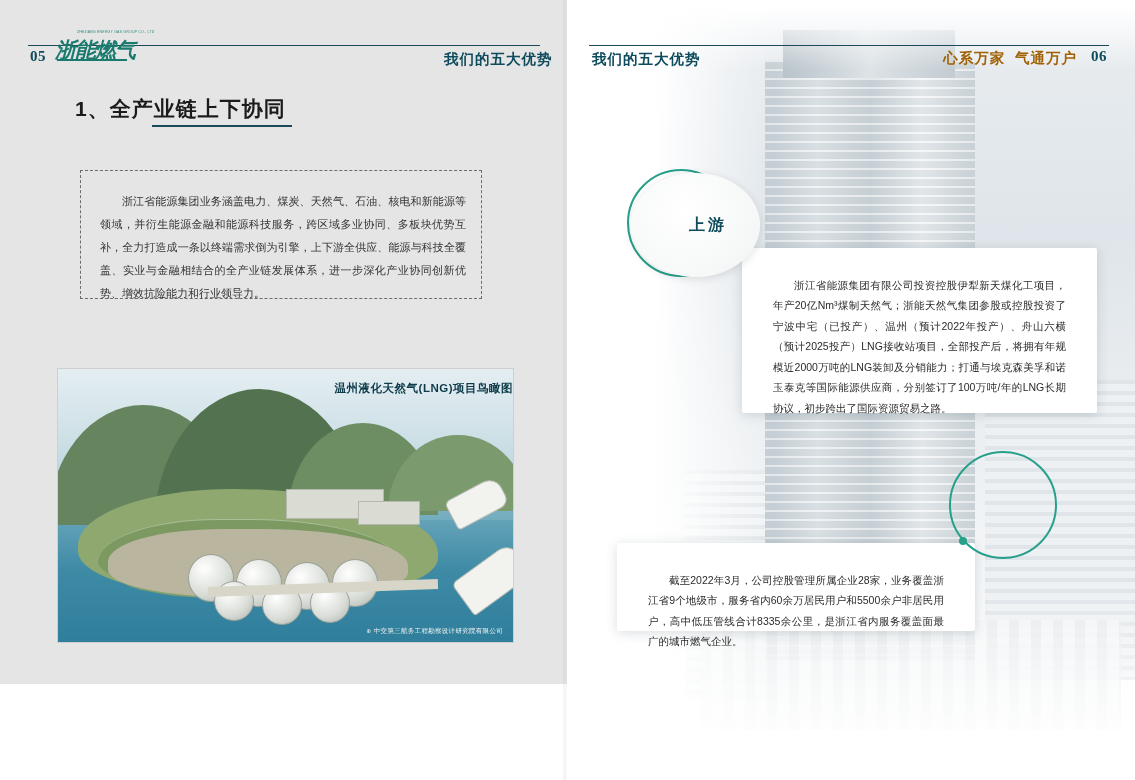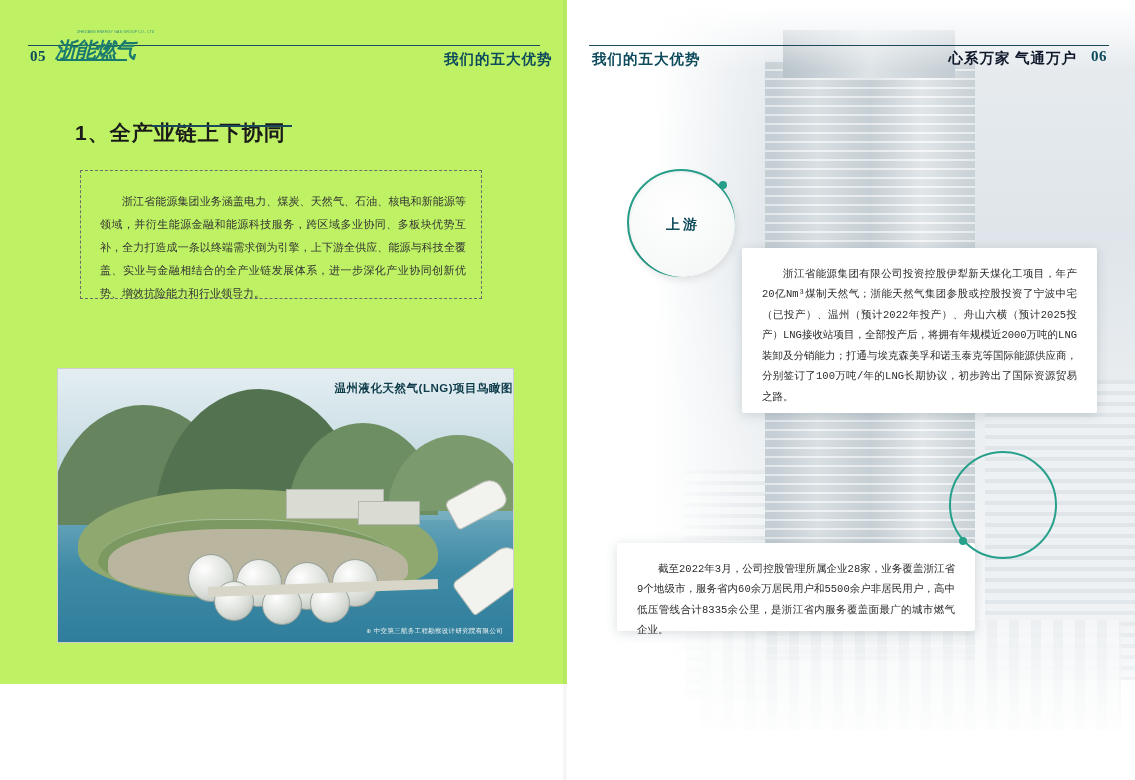--- a/index.html
+++ b/index.html
@@ -20,21 +20,21 @@
     top: 0; left: 0;
     width: 1135px;
     height: 780px;
     background: #fff;
   }
   
   .left-page {
     position: absolute;
     left: 0; top: 0;
     width: 567px; height: 684px;
-    background: #bef264;
+    background: #e5e5e5;
   }
   .right-page {
     position: absolute;
     left: 567px; top: 0;
     width: 568px; height: 780px;
     background: #ffffff;
     overflow: hidden;
   }
   
   .hdr-rule {
@@ -62,24 +62,24 @@
     font-weight: bold;
     font-size: 14.5px;
     color: #0e4b5c;
     letter-spacing: 1px;
   }
   .hdr-title-left  { left: 444px; top: 50px; }
   .hdr-title-right { left: 25px;  top: 50px; }
   .hdr-slogan {
     position: absolute;
     right: 58px; top: 49px;
-    font-family: Liberation Serif, serif;
+    font-family: Liberation Mono, monospace;
     font-weight: bold;
     font-size: 14.5px;
-    color: #0f172a;
+    color: #a16207;
     letter-spacing: 1px;
     text-align: right;
   }
   
   .logo {
     position: absolute;
     left: 55px; top: 32px;
     width: 80px; height: 30px;
   }
   .logo-cn {
@@ -108,21 +108,20 @@
   }
 
   
   .section-title {
     position: absolute;
     left: 75px; top: 95px;
     font-size: 21px;
     font-weight: bold;
     color: #1b1b1b;
     letter-spacing: 1px;
-    margin-top: 24px;
   }
   .section-title-underline {
     position: absolute;
     left: 152px; top: 125px;
     width: 140px; height: 2px;
     background: #1b4a5a;
   }
 
   
   .intro-box {
@@ -286,25 +285,26 @@
   
   .badge {
     position: absolute;
     width: 104px; height: 104px;
     border-radius: 50%;
     background: radial-gradient(circle at 40% 35%, #ffffff, #f2f4f4);
     box-shadow: 0 2px 10px rgba(0,0,0,0.12);
     display: flex;
     align-items: center;
     justify-content: center;
-    font-size: 14px;
+    font-size: 16px;
     font-weight: bold;
     color: #0e4b5c;
     letter-spacing: 3px;
     z-index: 8;
+    padding-left: 25px;
   }
   .badge-ring {
     position: absolute;
     width: 104px; height: 104px;
     border-radius: 50%;
     border: 2px solid #27a08b;
     z-index: 7;
   }
   .badge-ring::after {
     content: "";
@@ -323,27 +323,26 @@
   .card {
     position: absolute;
     background: #ffffff;
     box-shadow: 0 2px 12px rgba(30,60,70,0.17);
     border-radius: 2px;
     z-index: 6;
   }
   .card-up   { left: 175px; top: 248px; width: 355px; height: 165px; }
   .card-down { left: 50px;  top: 543px; width: 358px; height: 88px;  }
   .card p {
-    margin: 0;
+    margin: 11px;
     font-size: 10.5px;
     line-height: 1.95;
     color: #2a2a2a;
     text-align: justify;
     text-indent: 21px;
-    font-family: Liberation Mono, monospace;
   }
   .card-inner { padding: 16px 20px; }
   .card-inner p + p { margin-top: 2px; }
 
   
   .gutter {
     position: absolute;
     left: 563px; top: 0; width: 10px; height: 780px;
     background: linear-gradient(to right, rgba(0,0,0,0.045), rgba(0,0,0,0.0));
   }

